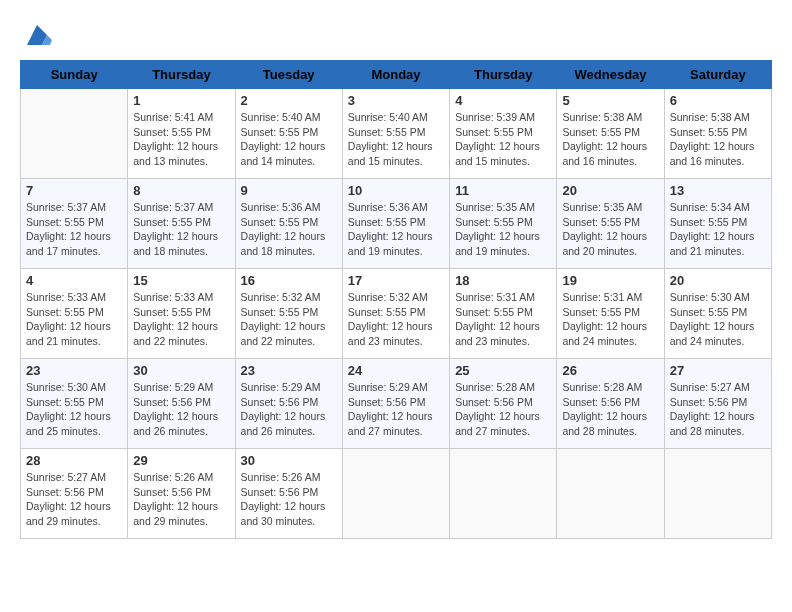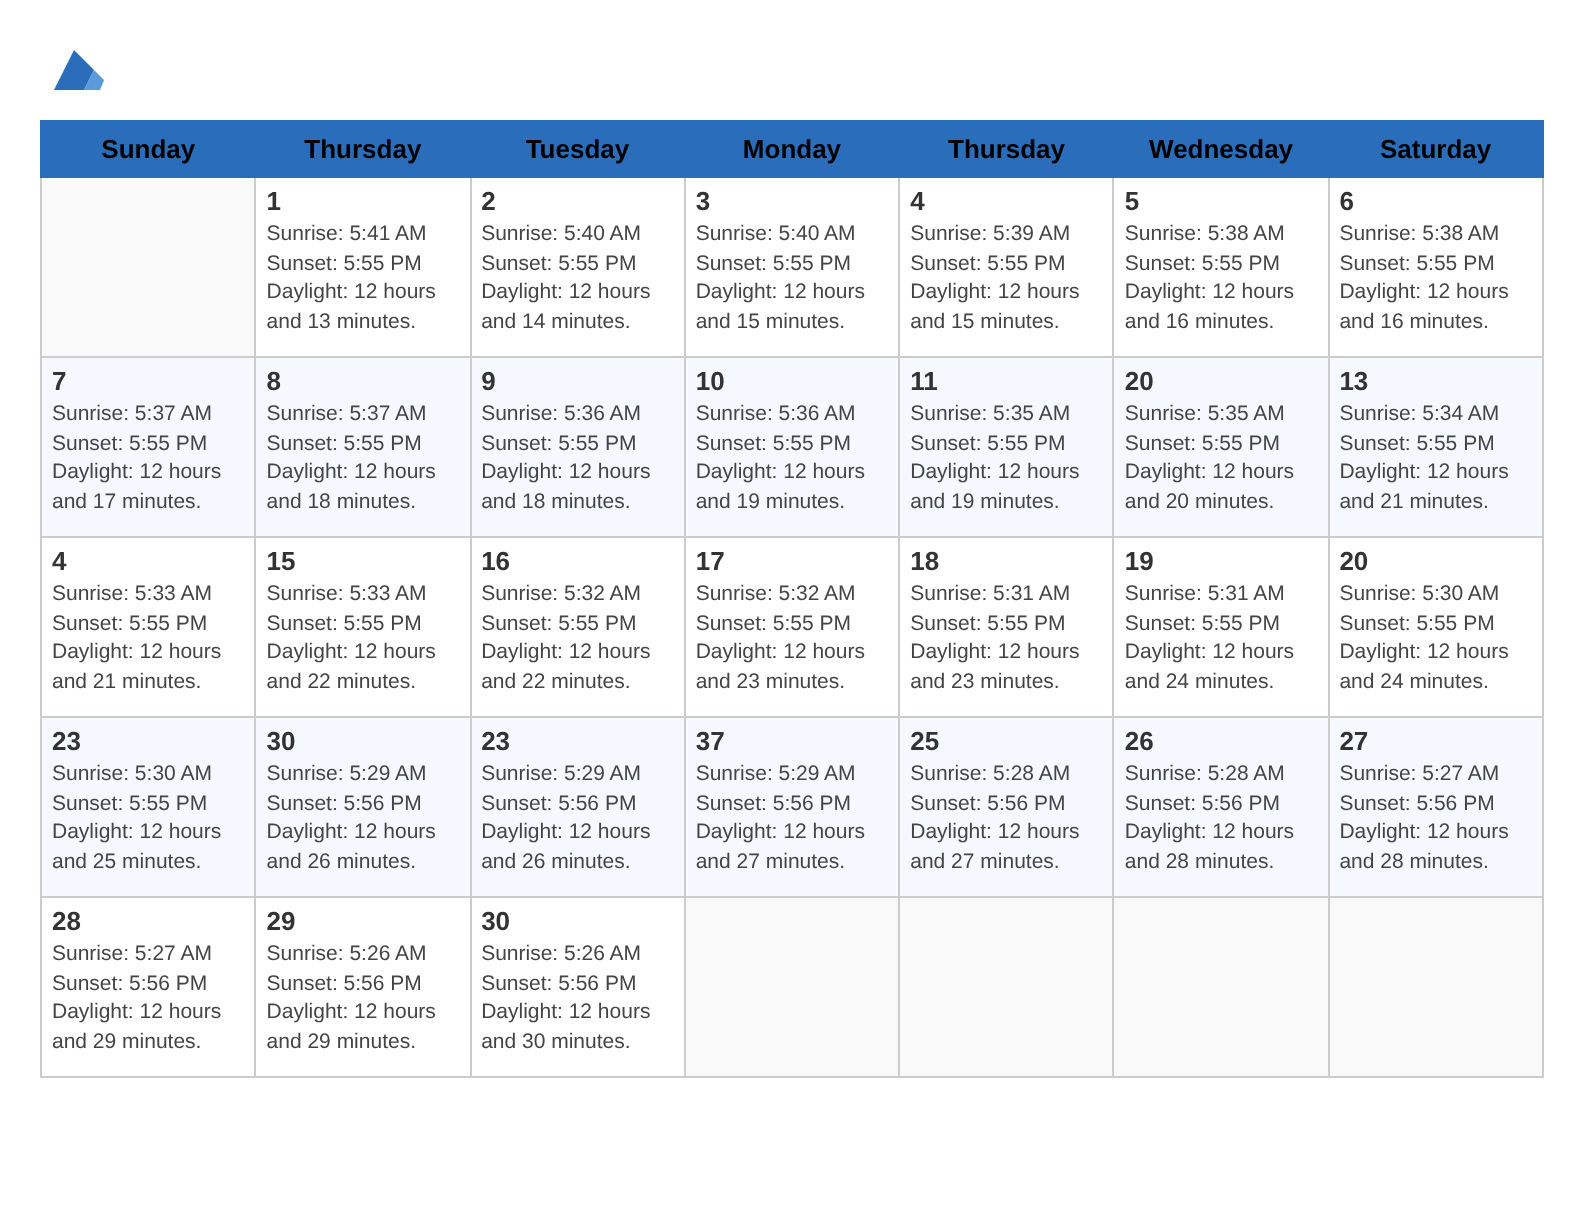--- a/index.html
+++ b/index.html
@@ -217,21 +217,21 @@
         </td>
         <td>
           <span class="day-number">30</span>
           <div class="day-info">Sunrise: 5:29 AM<br>Sunset: 5:56 PM<br>Daylight: 12 hours and 26 minutes.</div>
         </td>
         <td>
           <span class="day-number">23</span>
           <div class="day-info">Sunrise: 5:29 AM<br>Sunset: 5:56 PM<br>Daylight: 12 hours and 26 minutes.</div>
         </td>
         <td>
-          <span class="day-number">37</span>
+          <span class="day-number">24</span>
           <div class="day-info">Sunrise: 5:29 AM<br>Sunset: 5:56 PM<br>Daylight: 12 hours and 27 minutes.</div>
         </td>
         <td>
           <span class="day-number">25</span>
           <div class="day-info">Sunrise: 5:28 AM<br>Sunset: 5:56 PM<br>Daylight: 12 hours and 27 minutes.</div>
         </td>
         <td>
           <span class="day-number">26</span>
           <div class="day-info">Sunrise: 5:28 AM<br>Sunset: 5:56 PM<br>Daylight: 12 hours and 28 minutes.</div>
         </td>

